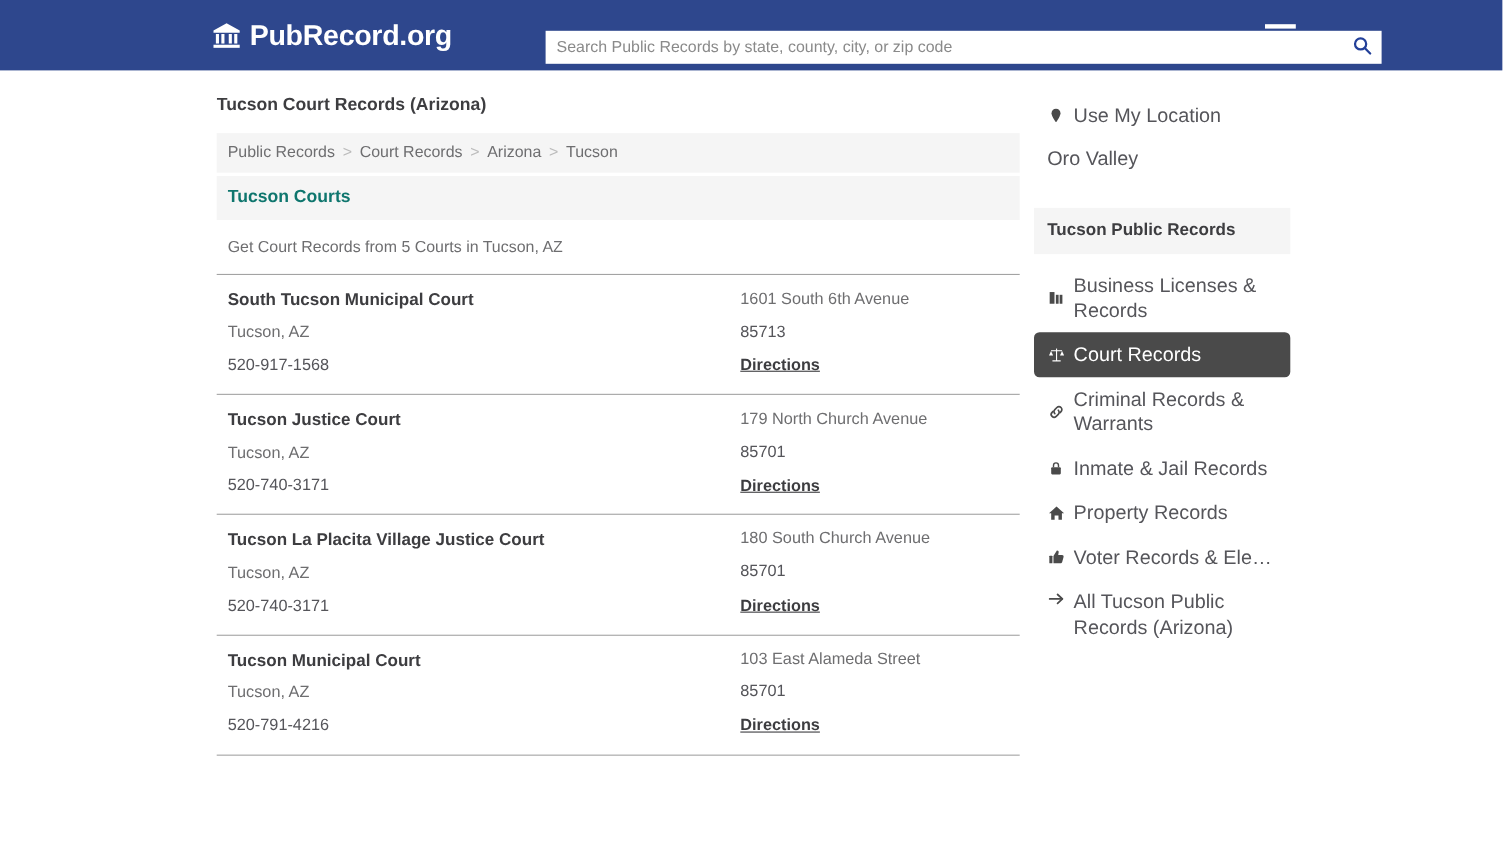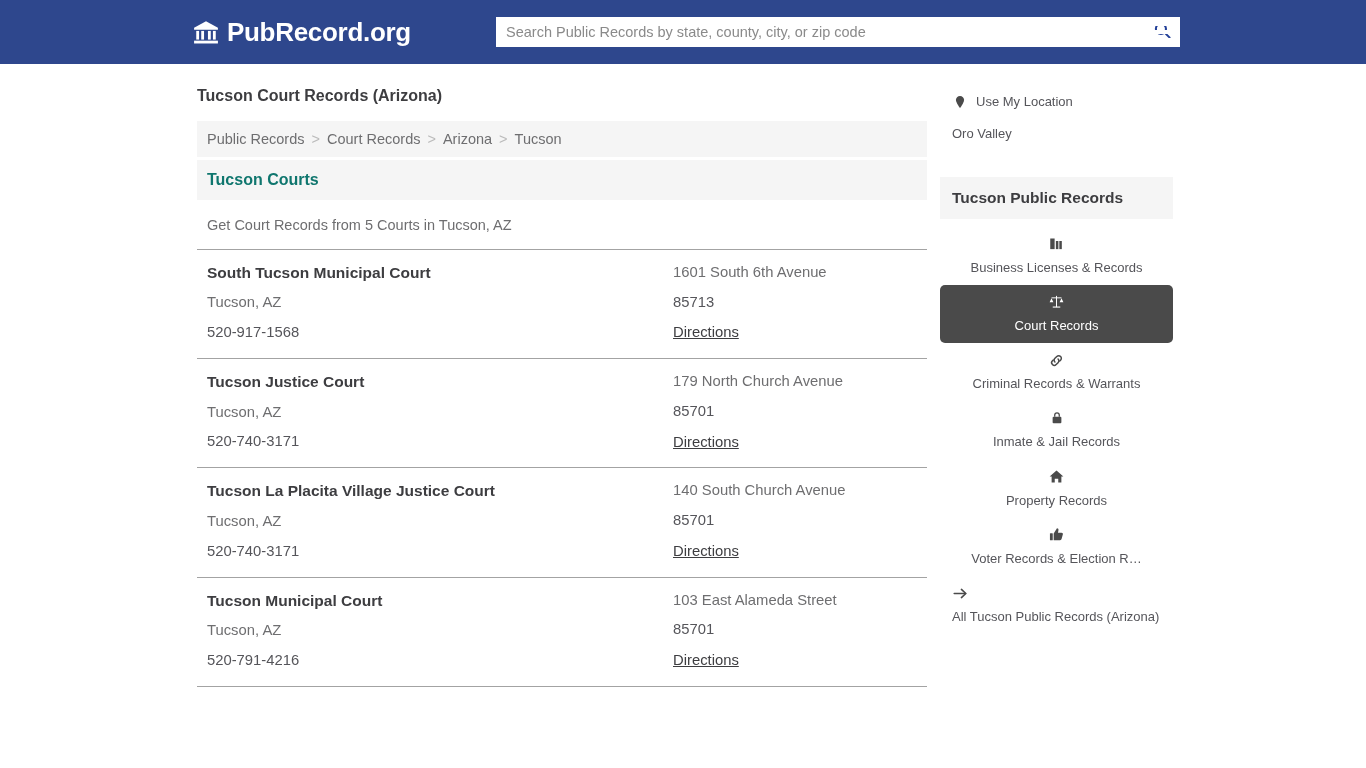--- a/index.html
+++ b/index.html
@@ -21,22 +21,22 @@
     display: flex; align-items: center; gap: 8px;
     margin-left: 193px;
     text-decoration: none;
   }
   .logo-icon { width: 26px; height: 26px; display: block; }
   .logo-text {
     color: #ffffff; font-size: 26px; font-weight: bold;
     letter-spacing: -0.3px; line-height: 1;
   }
   .search-wrap {
-    position: absolute; left: 496px; top: 17px;
-    width: 684px; height: 30px;
+    position: absolute; left: 496px; top: 28px;
+    width: 760px; height: 30px;
     background: #ffffff;
     display: flex; align-items: center;
   }
   .search-input {
     flex: 1; height: 28px; border: 0; outline: none;
     padding: 0 10px; font-size: 14.5px;
     font-family: "Liberation Sans", sans-serif;
     color: #333; background: transparent;
   }
   .search-input::placeholder { color: #8a8a8a; }
@@ -100,47 +100,47 @@
   }
   .court-city, .court-addr {
     font-size: 14.8px; color: #6e6e70; margin-bottom: 12px; line-height: 1.2;
   }
   .court-phone, .court-zip {
     font-size: 14.8px; color: #55555a; line-height: 1.2;
   }
   .court-addr { color: #6e6e70; }
   .directions {
     font-size: 14.8px; color: #3d3d40;
-    text-decoration: underline; cursor: pointer; line-height: 1.2;
+    text-decoration: underline; cursor: pointer; line-height: 1.2; font-weight: bold;
   }
 
   
   .side-head {
     background: #f5f5f5; padding: 12px 12px;
     font-size: 15.5px; font-weight: bold; color: #3d3d40;
     margin-bottom: 8px;
   }
   .side-head.second { margin-top: 26px; }
   .side-link {
     display: flex; align-items: center; gap: 8px;
-    padding: 8px 12px; font-size: 13px; color: #55555a;
+    padding: 8px 12px; font-size: 18px; color: #55555a;
     text-decoration: none; cursor: pointer; line-height: 1.25;
   }
   .side-link .ico {
     width: 16px; height: 16px; flex: 0 0 16px;
     display: flex; align-items: center; justify-content: center;
   }
   .side-link .ico svg { display: block; }
   .side-link.plain { padding-left: 12px; }
   .side-link.active {
     background: #4a4a4a; color: #ffffff; border-radius: 5px;
   }
   .side-link.active .ico svg { fill: #ffffff; }
   .side-list { margin-top: 2px; }
-  .side-list .side-link { padding: 9px 12px; flex-direction: column; }
+  .side-list .side-link { padding: 9px 12px; }
   .side-link.wrap-label { align-items: flex-start; }
   .side-link .lbl-trunc {
     white-space: nowrap; overflow: hidden; text-overflow: ellipsis;
     max-width: 186px; display: block;
   }
 </style>
 </head>
 <body>
 
 <div class="site-header">
@@ -224,21 +224,21 @@
         </div>
       </div>
 
       <div class="court-row">
         <div class="court-left">
           <div class="court-name">Tucson La Placita Village Justice Court</div>
           <div class="court-city">Tucson, AZ</div>
           <div class="court-phone">520-740-3171</div>
         </div>
         <div class="court-right">
-          <div class="court-addr">140 South Church Avenue</div>
+          <div class="court-addr">180 South Church Avenue</div>
           <div class="court-zip" style="margin-bottom:12px">85701</div>
           <span class="directions">Directions</span>
         </div>
       </div>
 
       <div class="court-row">
         <div class="court-left">
           <div class="court-name">Tucson Municipal Court</div>
           <div class="court-city">Tucson, AZ</div>
           <div class="court-phone">520-791-4216</div>

